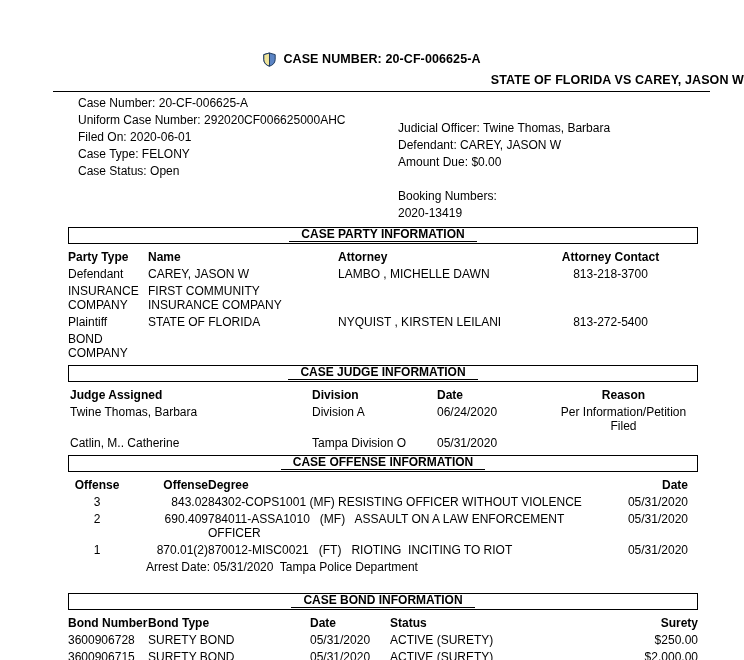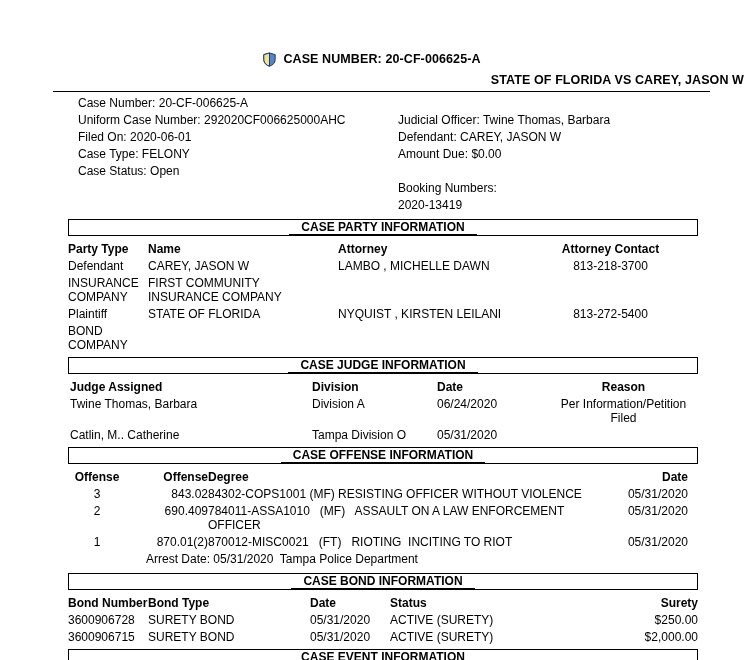--- a/index.html
+++ b/index.html
@@ -12,39 +12,39 @@
   .title-row{display:flex;justify-content:center;align-items:center;gap:7px;height:18px;}
   .title-row .ttl{font-weight:bold;font-size:12.5px;letter-spacing:.1px;}
   .title2{text-align:right;font-weight:bold;font-size:12.5px;letter-spacing:.1px;margin-top:4px;height:16px;}
   .toprule{margin-left:53px;width:657px;border-bottom:1.5px solid #000;margin-top:3px;}
 
   .content{margin-left:68px;width:630px;}
 
   
   .info{display:flex;margin-left:10px;margin-top:3px;}
   .info .colL{width:320px;flex-shrink:0;}
-  .info .colR{margin-top:17px;}
+  .info .colR{margin-top:25px;}
   .line{height:17px;white-space:pre;}
 
   
-  .secbar{border:1.5px solid #000;height:15px;display:flex;align-items:center;justify-content:center;margin-top:5px;margin-bottom:6px;}
+  .secbar{border:1.5px solid #000;height:15px;display:flex;align-items:flex-start;justify-content:center;margin-top:5px;margin-bottom:6px;}
   .secbar span{font-weight:bold;font-size:12px;line-height:12px;border-bottom:1.5px solid #000;padding:0 12px 1px;}
 
   
   .trow{display:flex;align-items:flex-start;line-height:14px;margin-bottom:3px;}
   .hd{font-weight:bold;}
   .c{flex-shrink:0;white-space:pre-wrap;}
 
   
   .p1{width:80px;} .p2{width:190px;} .p3{width:185px;} .p4{width:175px;text-align:center;}
   
   .j1{width:242px;padding-left:2px;} .j2{width:125px;} .j3{width:110px;} .j4{width:153px;text-align:center;}
   
   .o1{width:58px;text-align:center;} .o2{width:82px;text-align:right;} .o3{width:390px;padding-left:0;box-sizing:border-box;} .o4{flex:1;text-align:right;padding-right:10px;}
-  .arrest{margin-left:78px;line-height:14px;margin-bottom:7px;white-space:pre-wrap;}
+  .arrest{margin-left:78px;line-height:14px;margin-bottom:19px;white-space:pre-wrap;}
   
   .b1{width:80px;} .b2{width:162px;} .b3{width:80px;} .b4{width:158px;} .b5{flex:1;text-align:right;}
 </style>
 </head>
 <body>
 
 <div class="page">
 
   <div class="title-row">
     <span style="display:inline-flex;">

